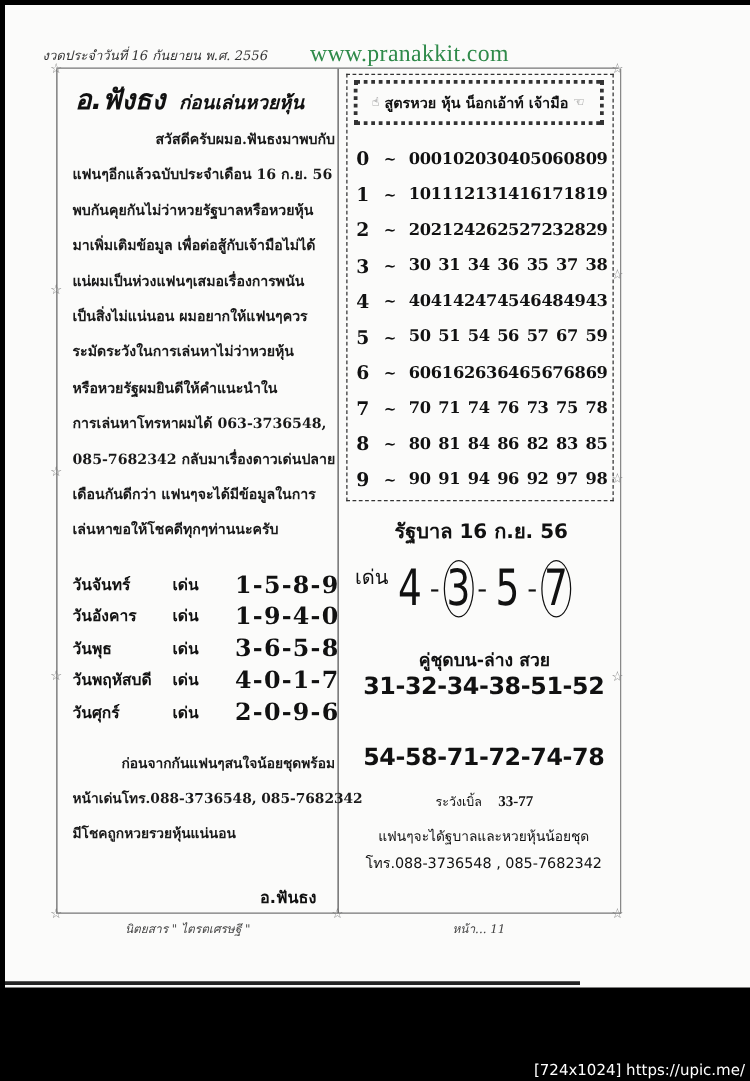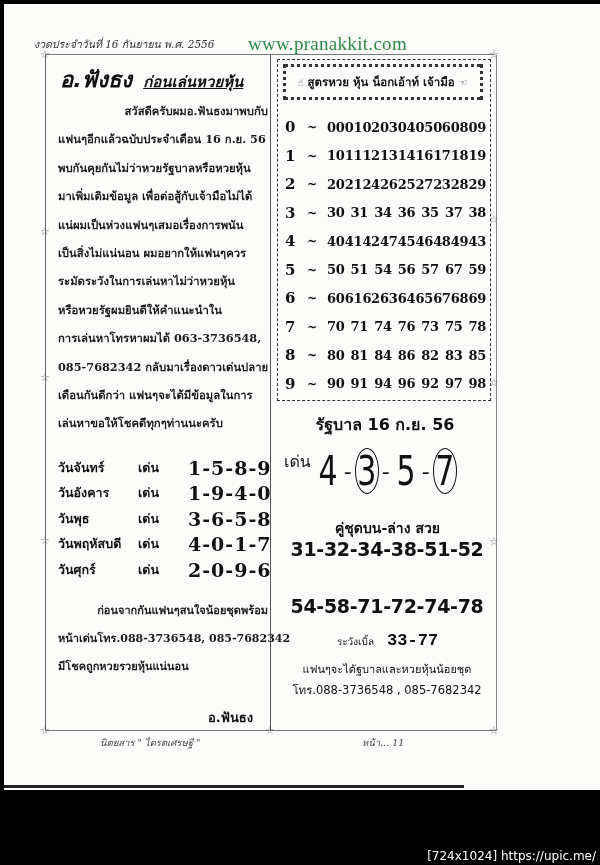--- a/index.html
+++ b/index.html
@@ -33,21 +33,21 @@
   }
   .frame-right {
     position:absolute; left:270px; top:55px; width:225px; height:675px;
     border-left:1.5px solid #555; border-right:1.5px solid #888; border-bottom:1.5px solid #777;
   }
 
   .title {
     position:absolute; left:60px; top:62px; white-space:nowrap; color:#111;
   }
   .title .main { font-family:"DejaVu Sans", sans-serif; font-weight:bold; font-style:italic; font-size:22px; }
-  .title .sub { font-family:"DejaVu Sans", sans-serif; font-weight:bold; font-style:italic; font-size:15px; margin-left:6px;text-decoration:underline; }
+  .title .sub { font-family:"DejaVu Sans", sans-serif; font-weight:bold; font-style:italic; font-size:15px; margin-left:6px; }
 
   .intro {
     position:absolute; left:58px; top:97px; width:210px;
     font-family:"DejaVu Serif", serif; font-weight:bold; font-size:11.3px; color:#1a1a1a;
   }
   .intro div { height:28.4px; line-height:28.4px; white-space:nowrap; overflow:hidden; }
   .intro div.indent { text-align:right; }
 
   .days { position:absolute; left:58px; top:455px; width:215px; }
   .day-row { height:25.5px; display:flex; align-items:center; white-space:nowrap; }
@@ -86,21 +86,21 @@
   .play-big { position:absolute; left:284px; top:448px; display:flex; align-items:center; white-space:nowrap; color:#111; }
   .play-big .lbl { font-family:"DejaVu Sans", sans-serif; font-size:16px; margin-right:4px; position:relative; top:-10px; }
   .play-big .n { font-family:"DejaVu Sans", sans-serif; font-size:40px; transform:scaleX(0.75); display:inline-block; width:26px; text-align:center; }
   .play-big .sep { font-family:"DejaVu Sans", sans-serif; font-size:22px; margin:0 3px; }
   .play-big .circ { border:1.5px solid #111; border-radius:50%; width:22px; height:44px; display:inline-flex; align-items:center; justify-content:center; }
   .pairs-title { position:absolute; left:290px; top:517px; width:195px; text-align:center; font-family:"DejaVu Sans", sans-serif; font-weight:bold; font-size:14px; color:#111; white-space:nowrap; }
   .pairs-line { position:absolute; left:282px; width:210px; text-align:center; font-family:"DejaVu Sans", sans-serif; font-weight:bold; font-size:19px; color:#111; white-space:nowrap; letter-spacing:-0.3px; }
   .pairs-line.l1 { top:538px; } .pairs-line.l2 { top:595px; }
   .caution { position:absolute; left:290px; top:630px; width:195px; text-align:center; white-space:nowrap; color:#111; }
   .caution .lbl { font-family:"DejaVu Sans", sans-serif; font-size:10px; margin-right:8px; }
-  .caution .val { font-family:Liberation Mono, monospace; font-weight:bold; font-size:17px; }
+  .caution .val { font-family:Liberation Serif, serif; font-weight:bold; font-size:12px; }
   .contact1 { position:absolute; left:282px; top:660px; width:210px; text-align:center; font-family:"DejaVu Sans", sans-serif; font-size:11px; color:#111; white-space:nowrap; }
   .contact2 { position:absolute; left:282px; top:681px; width:210px; text-align:center; font-family:"DejaVu Sans", sans-serif; font-size:11.5px; color:#111; white-space:nowrap; }
 
   .footer-left { position:absolute; left:100px; top:735px; font-family:"DejaVu Serif", serif; font-style:italic; font-size:9.5px; color:#444; }
   .footer-right { position:absolute; left:362px; top:735px; font-family:"DejaVu Serif", serif; font-style:italic; font-size:9.5px; color:#444; }
 
   .watermark { position:absolute; right:4px; bottom:2px; font-family:"DejaVu Sans", sans-serif; font-size:12px; color:#fff; }
 </style>
 </head>
 <body>

